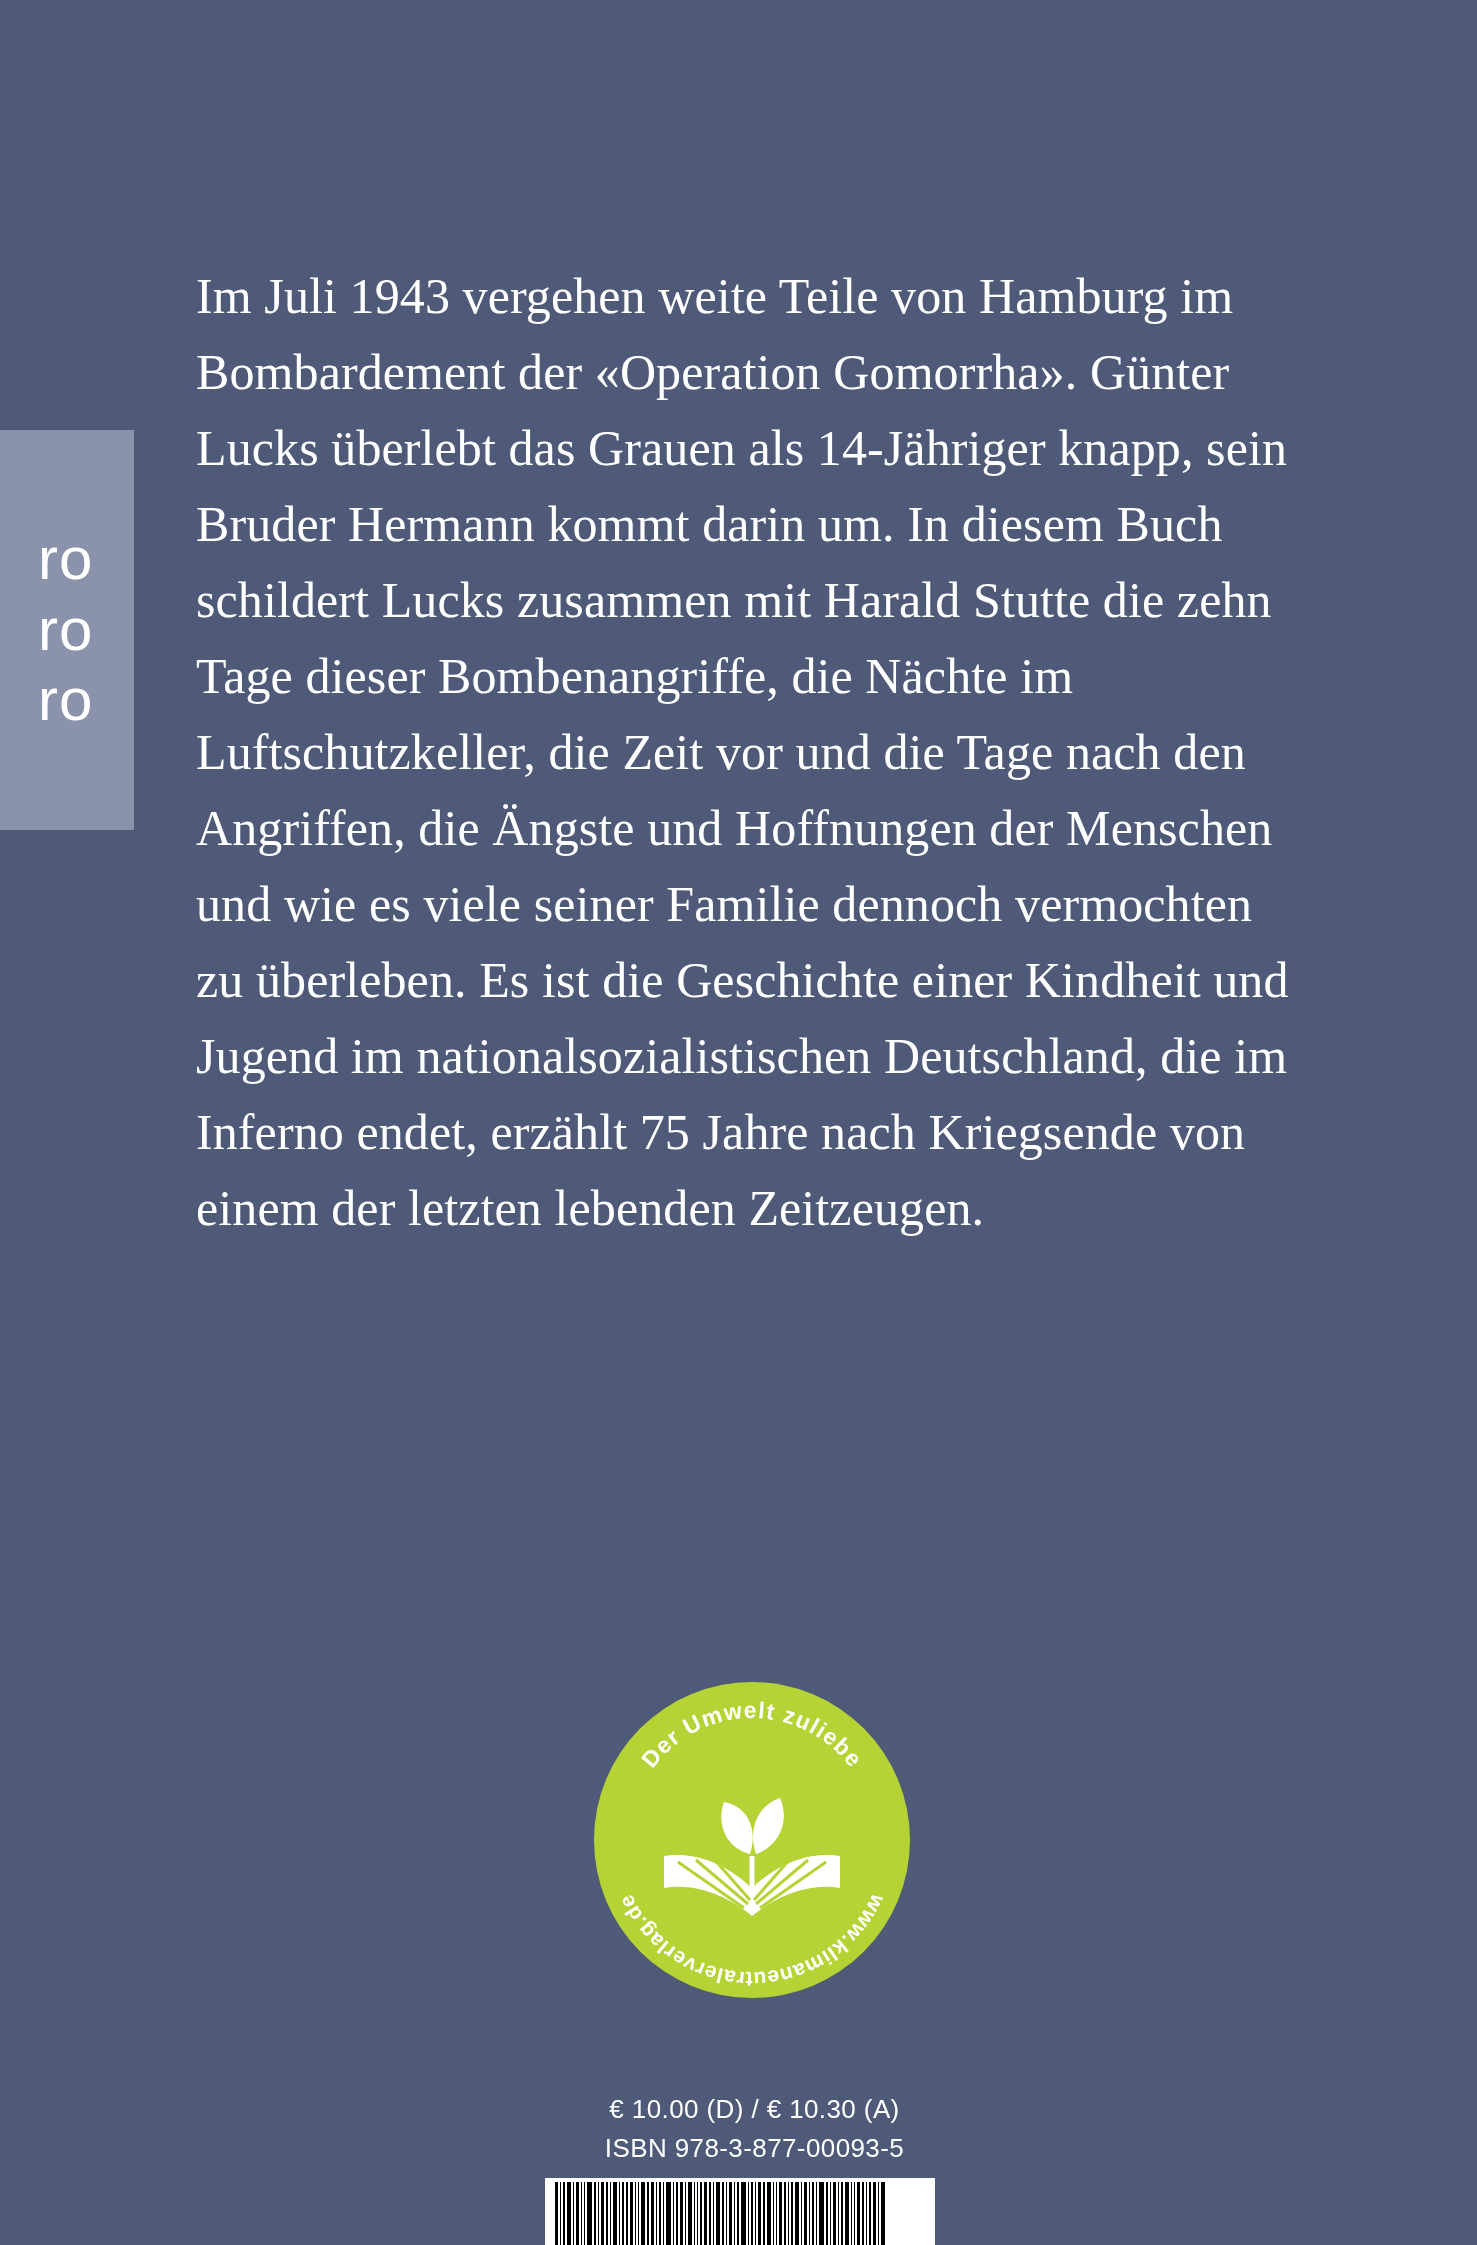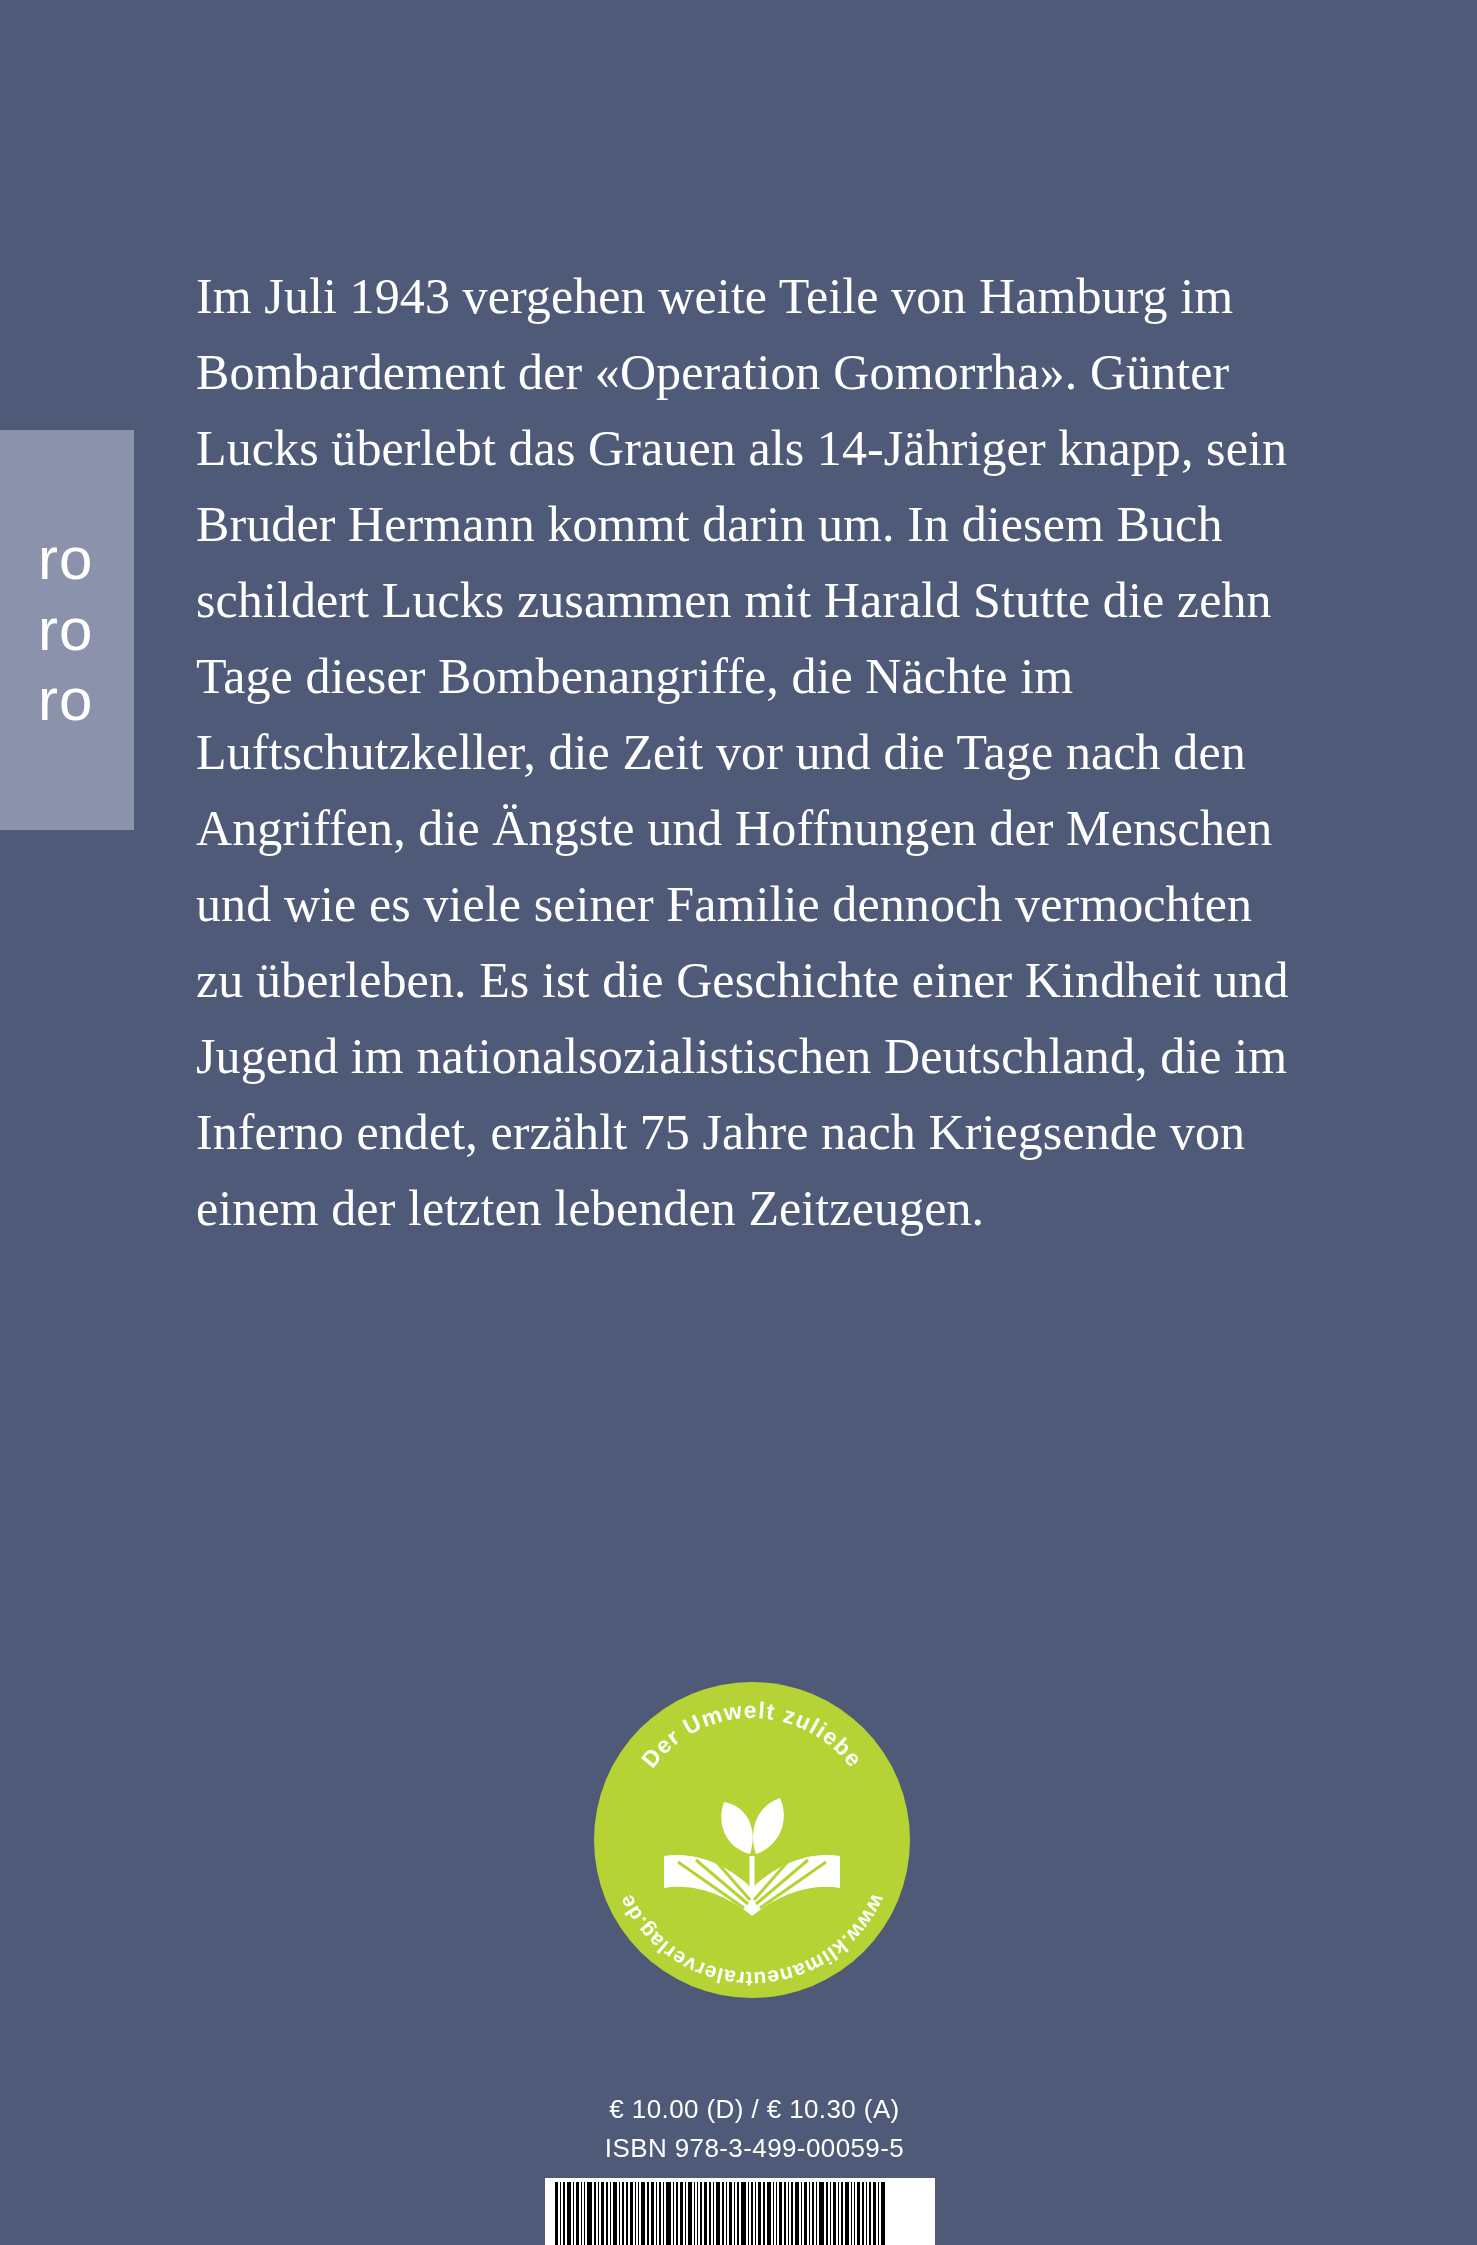--- a/index.html
+++ b/index.html
@@ -148,21 +148,21 @@
     <g fill="#ffffff">
       <path d="M158 174 C 134 168, 124 144, 132 122 C 156 126, 166 150, 158 174 Z"></path>
       <path d="M164 174 C 188 166, 198 140, 188 118 C 164 126, 156 152, 164 174 Z"></path>
       <path d="M160 176 L 160 210" stroke="#ffffff" stroke-width="5" fill="none"></path>
     </g>
   </svg>
 </div>
 
 <div class="price-block">
   <div>€ 10.00 (D) / € 10.30 (A)</div>
-  <div>ISBN 978-3-499-00059-5</div>
+  <div>ISBN 978-3-877-00093-5</div>
 </div>
 
 <div class="barcode">
   <div class="bars">
       <div class="bar" style="width: 3px;"></div>
       <div class="bar" style="width: 1px;"></div>
       <div class="bar" style="width: 2px;"></div>
       <div class="bar" style="width: 4px;"></div>
       <div class="bar" style="width: 1px;"></div>
       <div class="bar" style="width: 3px;"></div>

